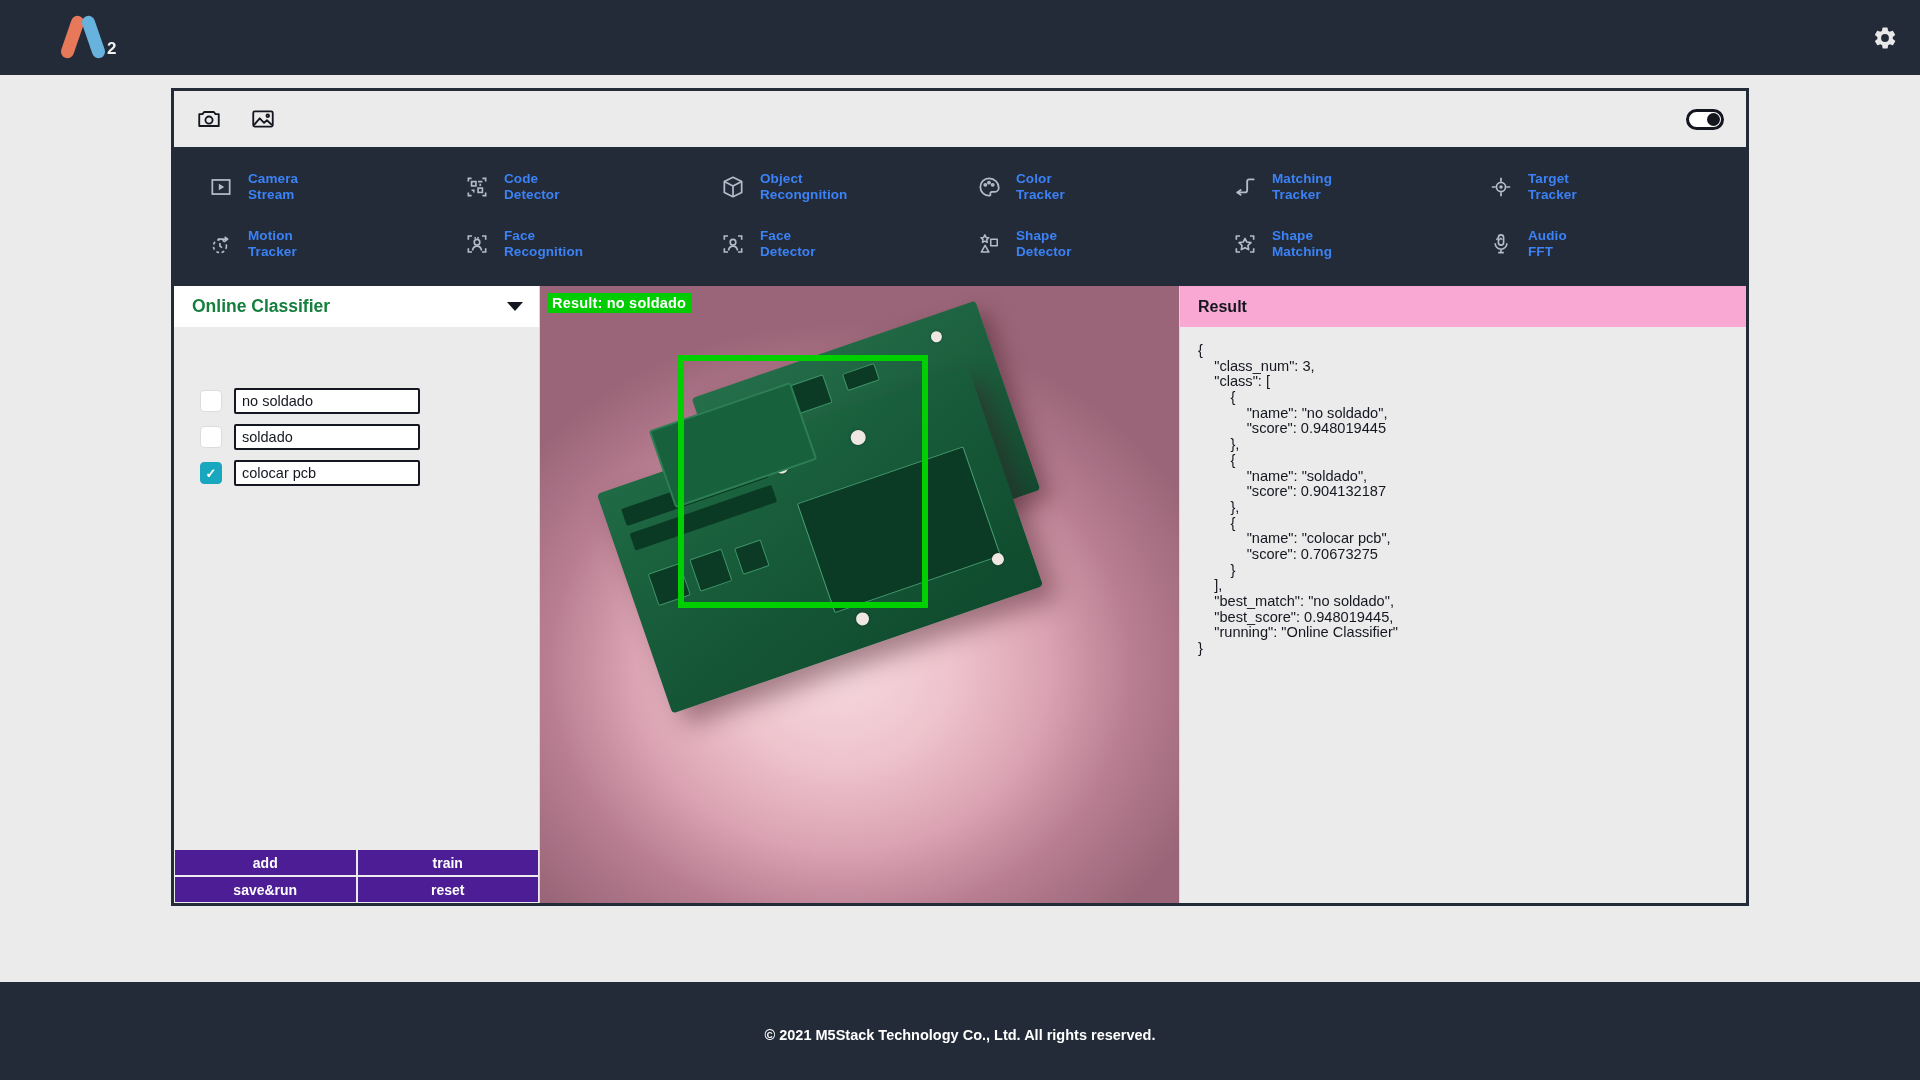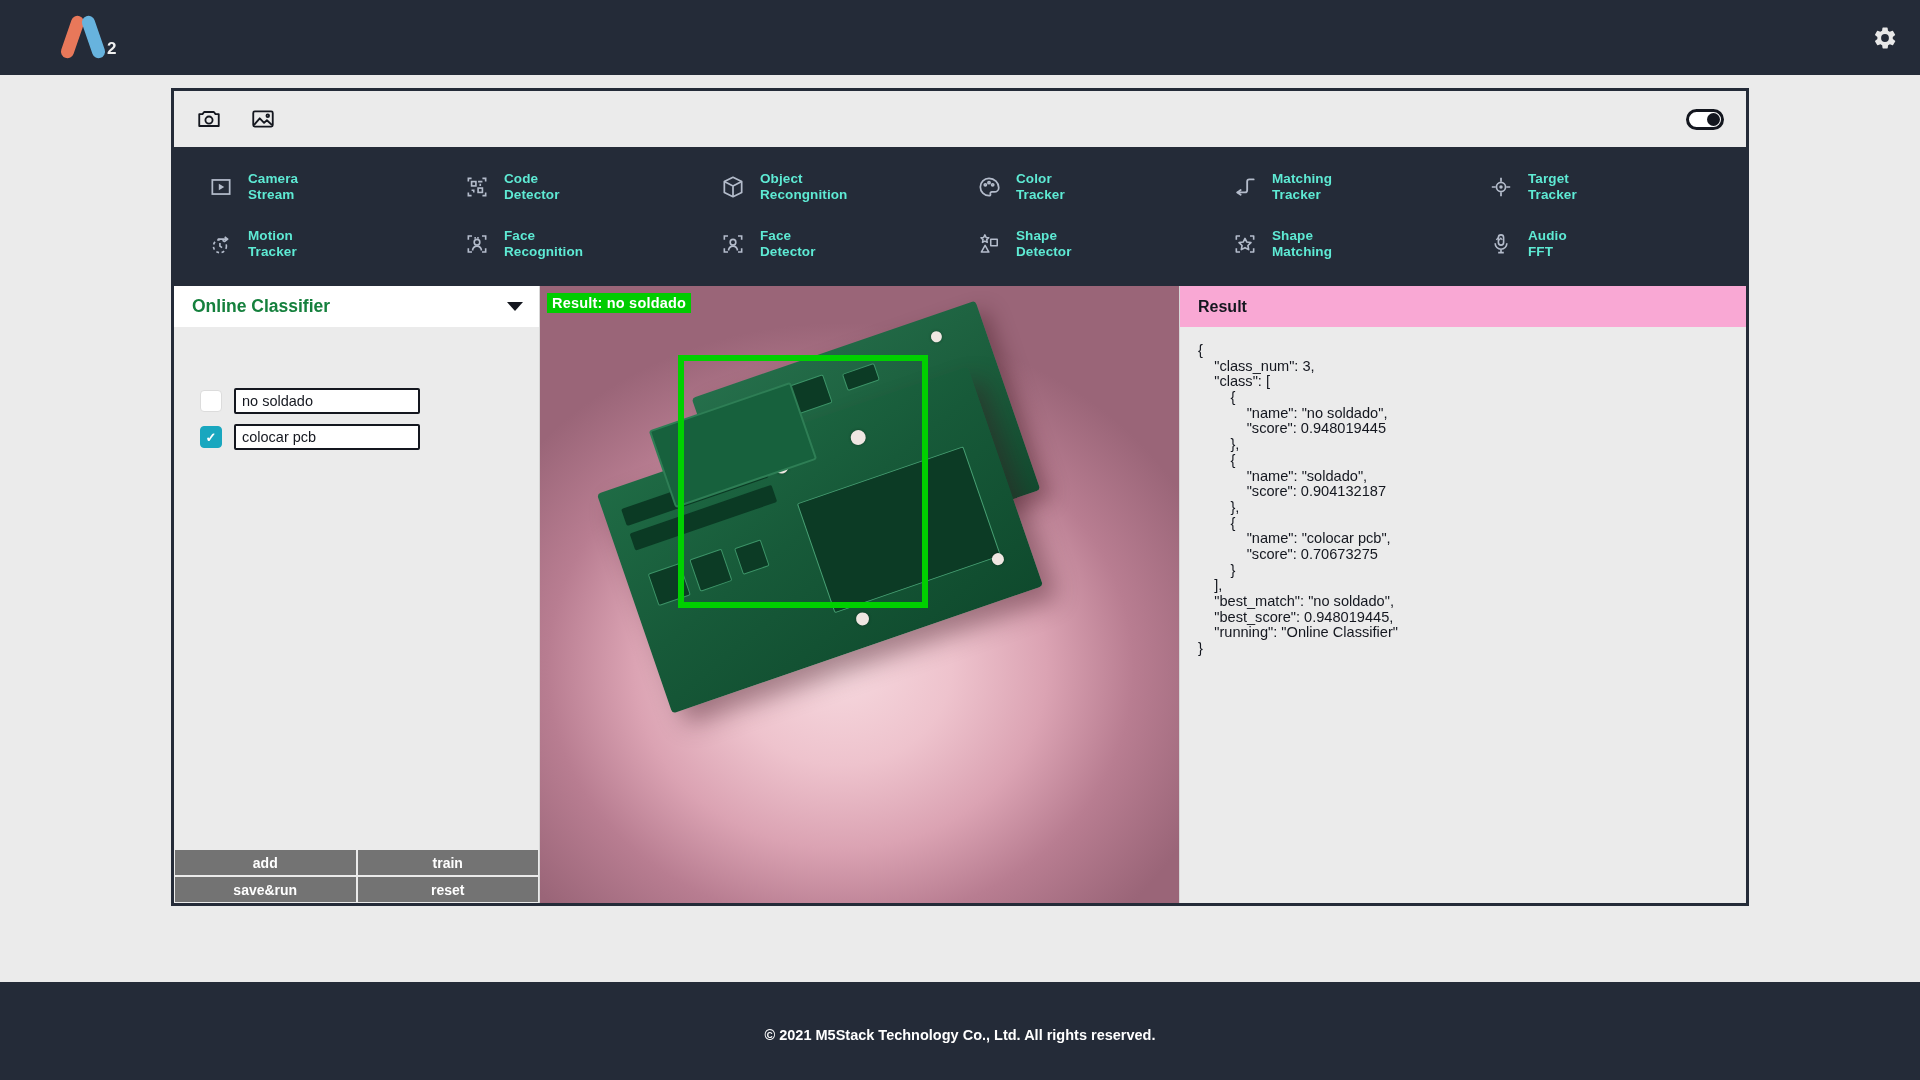--- a/index.html
+++ b/index.html
@@ -85,21 +85,21 @@
   }
   .fn-item {
     display: flex; align-items: center; gap: 14px;
     padding: 6px 14px; border-radius: 9px;
     cursor: pointer;
   }
   .fn-item.active { background: #2f65ca; }
   .fn-icon { width: 26px; height: 26px; flex: 0 0 26px; line-height: 0; }
   .fn-label {
     font-size: 13.5px; font-weight: 700; line-height: 1.15;
-    color: #5eead4; letter-spacing: .1px;
+    color: #3b82f6; letter-spacing: .1px;
     white-space: nowrap;
   }
   .fn-item.active .fn-label { color: #ffffff; }
   .fn-label .l2 { display: block; }
 
   
   .lower {
     flex: 1; display: flex; min-height: 0;
   }
   .col-left {
@@ -146,21 +146,21 @@
     font-size: 14.5px; color: #14171f;
     padding: 0 6px; border-radius: 2px;
   }
 
   .btn-grid {
     display: grid; grid-template-columns: 1fr 1fr;
     gap: 2px; padding: 0 1px 1px 1px;
     background: #ebebeb;
   }
   .act-btn {
-    background: #737373; color: #ffffff;
+    background: #4c1d95; color: #ffffff;
     font-size: 14px; font-weight: 700;
     height: 25px; border: none;
     font-family: "Liberation Sans", sans-serif;
     cursor: pointer;
     display: flex; align-items: center; justify-content: center;
   }
 
   
   .col-center {
     width: 639px; position: relative;
@@ -474,20 +474,24 @@
       <div class="col-left">
         <div class="panel-title-bar">
           <span class="panel-title">Online Classifier</span>
           <span class="caret"></span>
         </div>
 
         <div class="class-list">
           <div class="class-row">
             <span class="cbox"></span>
             <input class="class-input" type="text" value="no soldado" style="">
+          </div>
+          <div class="class-row">
+            <span class="cbox"></span>
+            <input class="class-input" type="text" value="soldado" style="">
           </div>
           <div class="class-row">
             <span class="cbox checked"></span>
             <input class="class-input" type="text" value="colocar pcb" style="">
           </div>
         </div>
 
         <div class="btn-grid">
           <button class="act-btn">add</button>
           <button class="act-btn">train</button>

